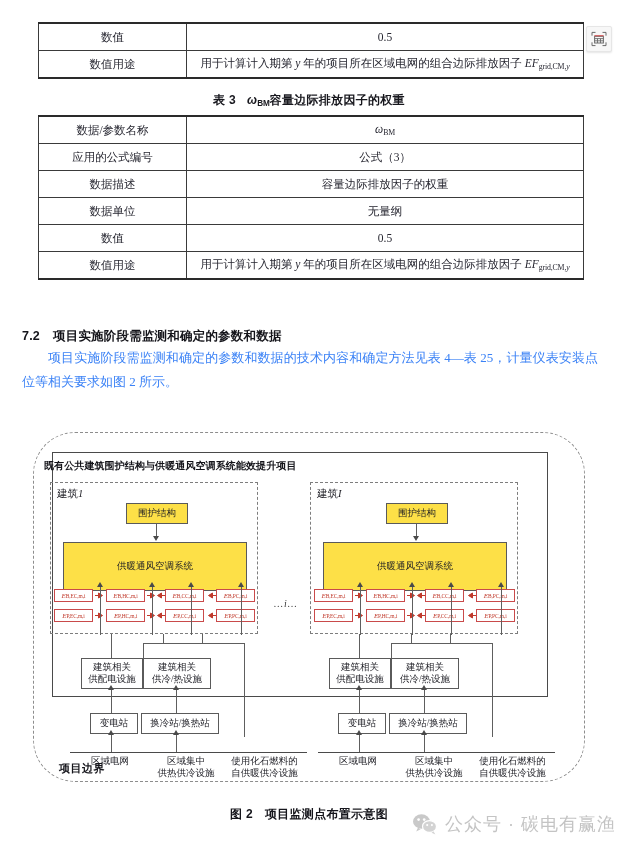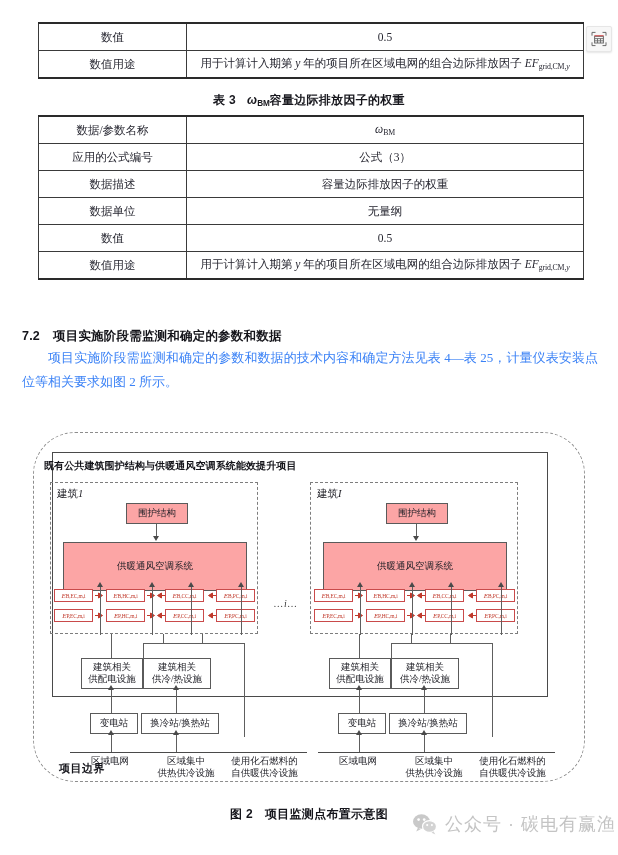--- a/index.html
+++ b/index.html
@@ -150,21 +150,21 @@
     position: absolute;
     border: 1px solid #5a5a5a;
     box-sizing: border-box;
     display: flex;
     align-items: center;
     justify-content: center;
     text-align: right;
     font-size: 9.5px;
     line-height: 1.2;
     color: #1d1d24;
-    background: #fca5a5;
+    background: #fde047;
     font-family: Liberation Serif, serif;
   }
   .env-box  { left: 75px; top: 20px;  width: 62px; height: 21px; }
   .hvac-box { left: 12px; top: 59px;  width: 184px; height: 49px; }
 
   
   .mlabel {
     position: absolute;
     border: 1px solid #c94a4a;
     box-sizing: border-box;

